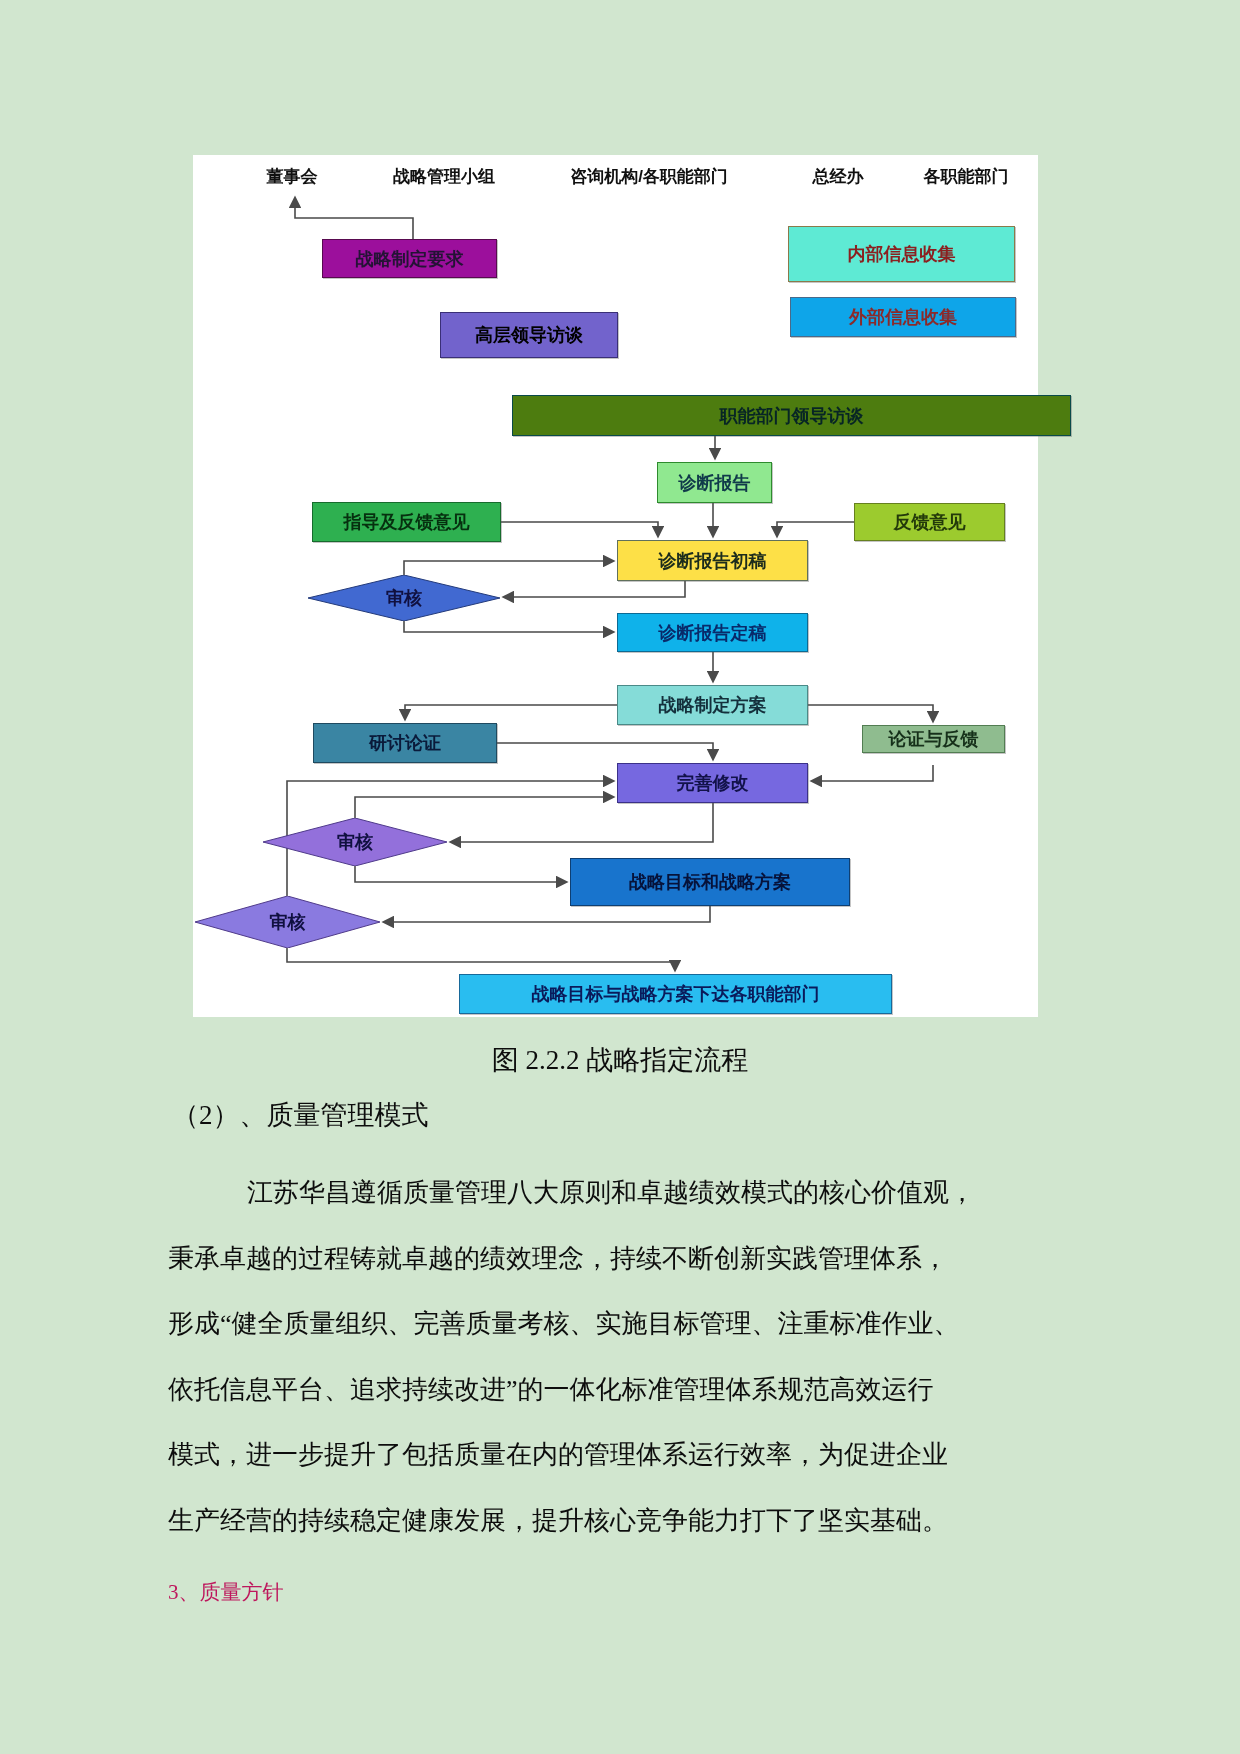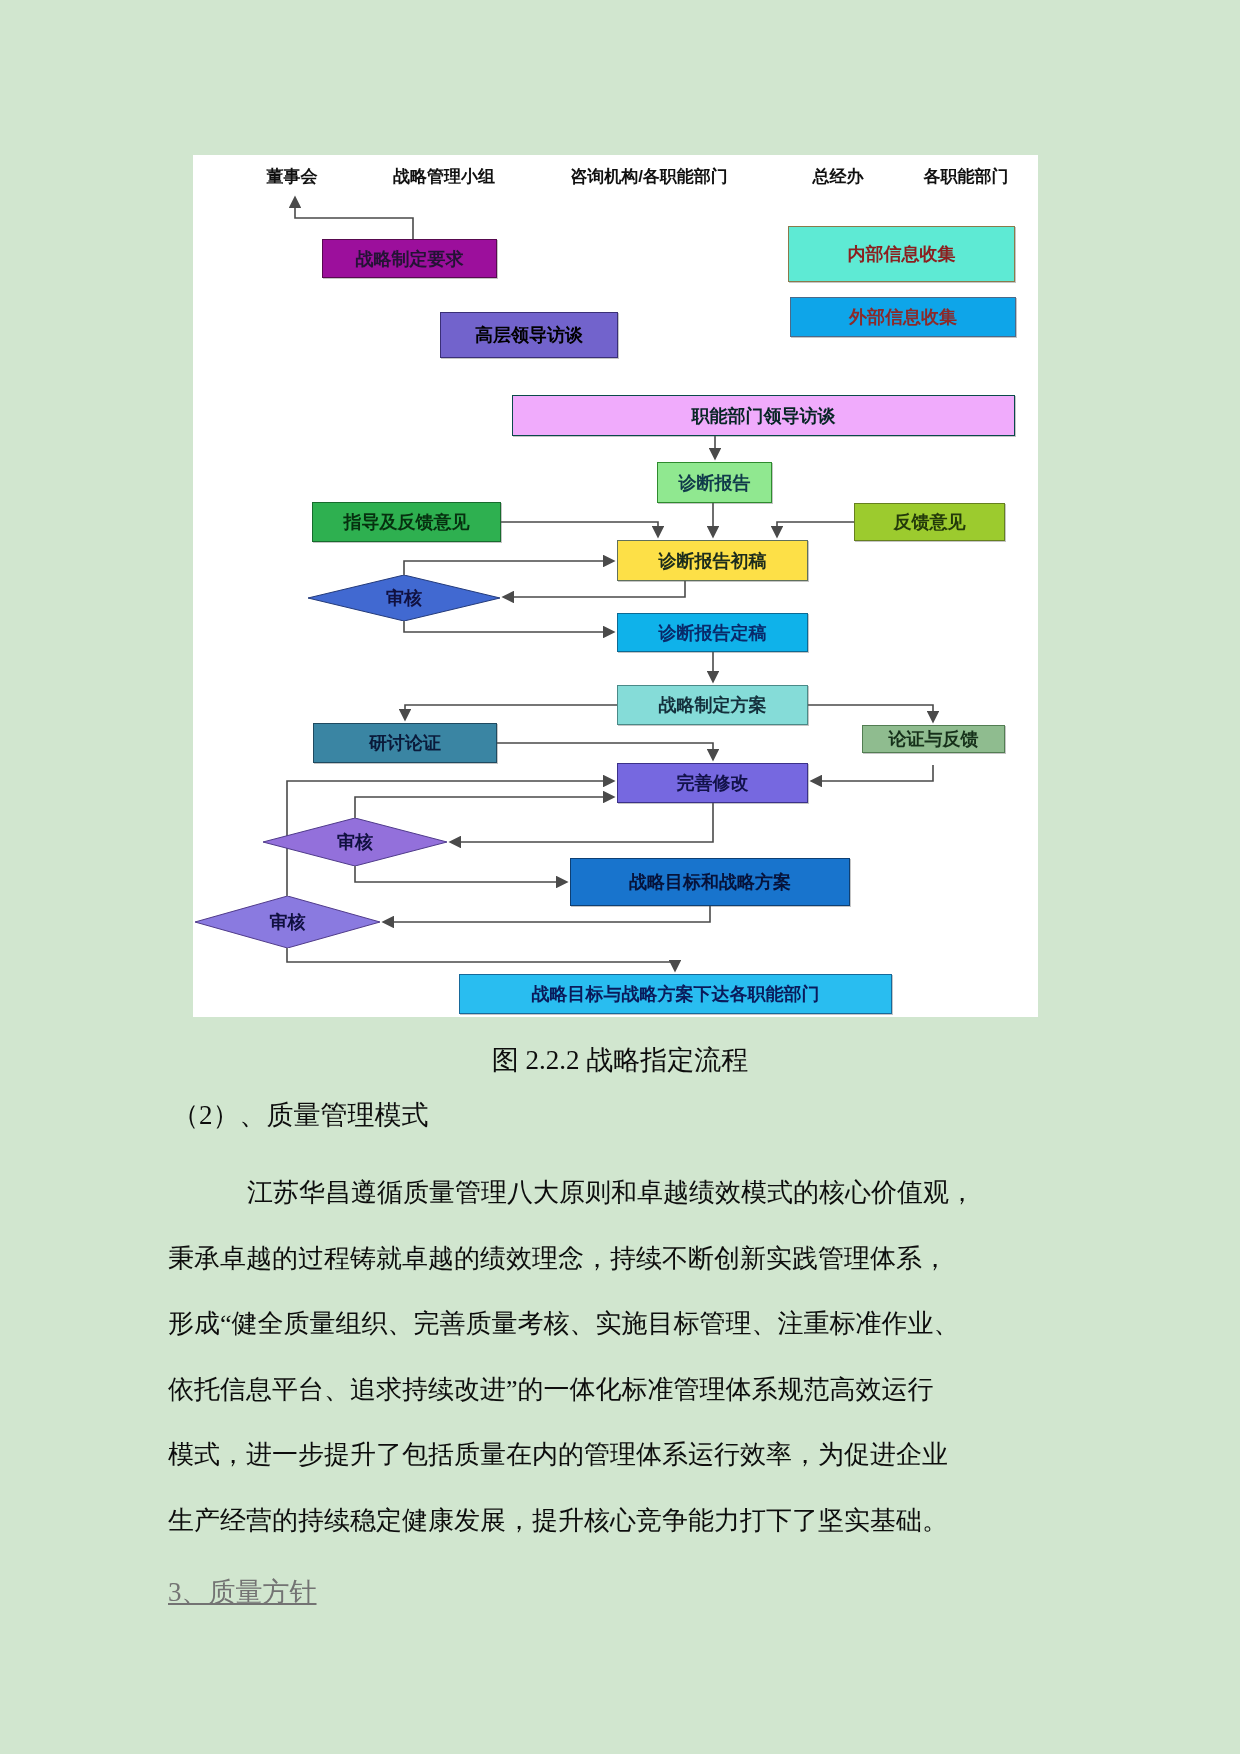--- a/index.html
+++ b/index.html
@@ -25,21 +25,21 @@
     position:absolute;display:flex;align-items:center;justify-content:center;
     font-family:"Liberation Sans","DejaVu Sans",sans-serif;
     font-weight:bold;font-size:18px;color:#14143c;
     border:1px solid #5f6a72;box-sizing:border-box;white-space:nowrap;
     box-shadow:1px 1px 0 rgba(90,90,90,.35);
   }
   .n-strategy-requirement{left:129px;top:84px;width:175px;height:39px;background:#9c0f9c;border-color:#58094f;color:#241335;}
   .n-internal-info{left:595px;top:71px;width:227px;height:56px;background:#5eead4;border-color:#8a7a4a;color:#8b2020;}
   .n-external-info{left:597px;top:142px;width:226px;height:40px;background:#0ea5e9;border-color:#4a6a8a;color:#8b2a2a;}
   .n-senior-interview{left:247px;top:157px;width:178px;height:46px;background:#7263cc;border-color:#3a2f77;color:#000000;}
-  .n-dept-interview{left:319px;top:240px;width:503px;height:41px;background:#f0abfc;border-color:#0a4a4a;color:#072525;}
+  .n-dept-interview{left:319px;top:240px;width:559px;height:41px;background:#4d7c0f;border-color:#0a4a4a;color:#072525;}
   .n-diagnosis-report{left:464px;top:307px;width:115px;height:41px;background:#90e890;border-color:#2e8b2e;color:#103a4a;}
   .n-guidance-feedback{left:119px;top:347px;width:189px;height:40px;background:#2eb050;border-color:#176b2d;color:#06300f;}
   .n-feedback-opinion{left:661px;top:348px;width:151px;height:38px;background:#9ccb2e;border-color:#66801f;color:#233a0a;}
   .n-draft-report{left:424px;top:385px;width:191px;height:41px;background:#fde047;border-color:#60705c;color:#1c2c1c;}
   .n-final-report{left:424px;top:458px;width:191px;height:39px;background:#0fb2ea;border-color:#0c6a94;color:#092a6a;}
   .n-strategy-plan{left:424px;top:530px;width:191px;height:40px;background:#85dcd8;border-color:#4a8a88;color:#14303c;}
   .n-discussion{left:120px;top:568px;width:184px;height:40px;background:#3a85a3;border-color:#1f4a60;color:#0a1a3a;}
   .n-verify-feedback{left:669px;top:570px;width:143px;height:28px;background:#8fbc8f;border-color:#527d52;color:#16301a;}
   .n-improve{left:424px;top:608px;width:191px;height:40px;background:#7668e0;border-color:#3b3189;color:#12124a;}
   .n-goal-plan{left:377px;top:703px;width:280px;height:48px;background:#1874cd;border-color:#0e3f73;color:#06123a;}
@@ -65,21 +65,21 @@
     font-size:27px;line-height:34px;color:#0d0d0d;white-space:nowrap;
   }
   .bodytext{
     position:absolute;left:168px;top:1160px;width:790px;
     font-size:26px;color:#0d0d0d;
   }
   .bodytext .pline{display:block;height:65.5px;line-height:65.5px;white-space:nowrap;}
   .bodytext .pline.indent{padding-left:79px;}
   .heading3{
     position:absolute;left:168px;top:1575px;
-    font-size:27px;line-height:34px;color:#737373;white-space:nowrap;text-decoration:underline;
+    font-size:21px;line-height:34px;color:#be185d;white-space:nowrap;
   }
 </style>
 </head>
 <body>
 
 <div class="panel">
 
   <svg class="connectors" viewBox="0 0 845 862" xmlns="http://www.w3.org/2000/svg">
     <defs>
       <marker id="arr" viewBox="0 0 10 10" refX="8" refY="5" markerWidth="8" markerHeight="8" orient="auto-start-reverse">

